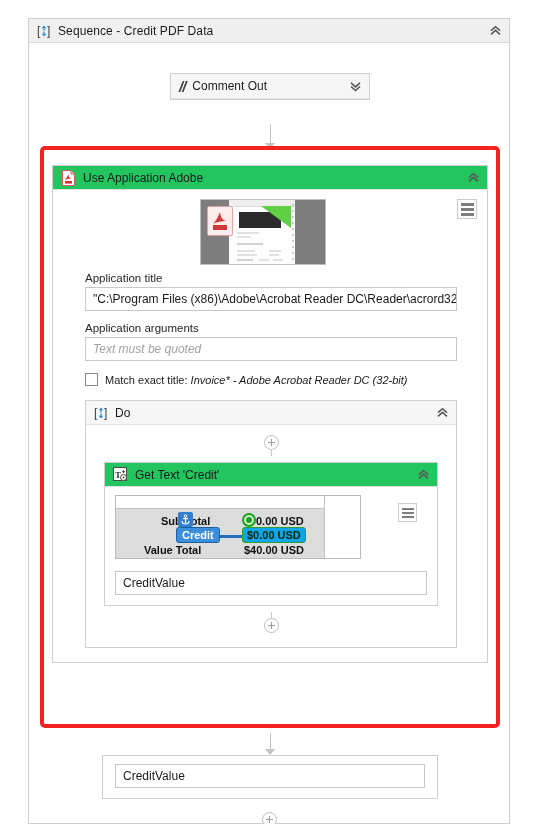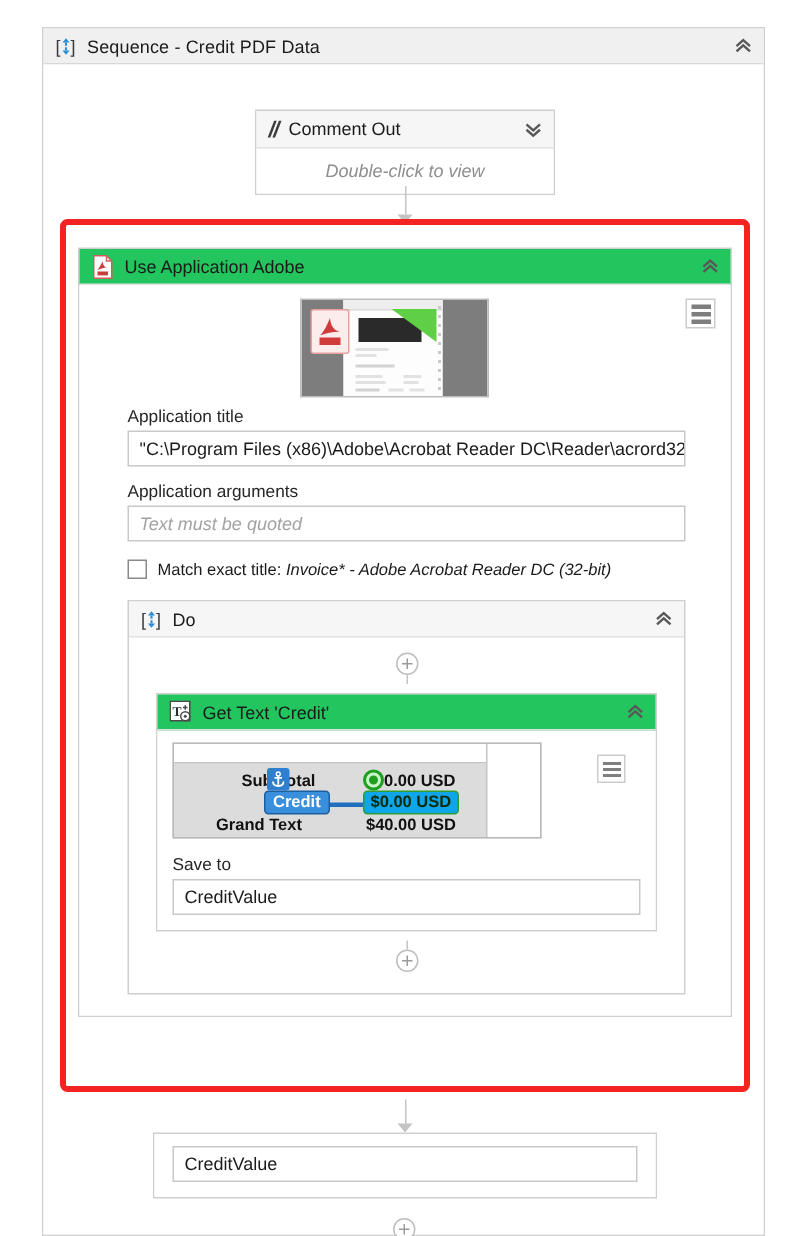--- a/index.html
+++ b/index.html
@@ -297,21 +297,20 @@
     <div class="card-head comment-head">
       <span class="ico slashes">//</span>
       <span class="title">Comment Out</span>
       <span class="chev">
         <svg width="13" height="13" viewBox="0 0 13 13">
           <path d="M2 3.4 L6.5 7.4 L11 3.4" fill="none" stroke="#585858" stroke-width="1.6"></path>
           <path d="M2 7.0 L6.5 11 L11 7.0" fill="none" stroke="#585858" stroke-width="1.6"></path>
         </svg>
       </span>
     </div>
-    <div class="card-body comment-body">Double-click to view</div>
   </div>
 
   <div class="center-col abs" style="left:265px; top:124px;">
     <div class="vline" style="height:19px;"></div>
     <div class="arrow-dn"></div>
   </div>
 
   <div class="red-box"></div>
 
   <div class="card useapp">
@@ -452,33 +451,32 @@
                     </svg>
                   </span>
                   <span class="rowtxt" style="left:140px; top:19px;">0.00 USD</span>
                   <span class="target-ico" style="left:126px; top:17px;"></span>
 
                   <div class="link-line" style="left:90px; top:39px; width:42px;"></div>
 
                   <span class="tag-credit" style="left:60px; top:31px;">Credit</span>
                   <span class="tag-green" style="left:126px; top:31px;">$0.00 USD</span>
 
-                  <span class="rowtxt" style="left:28px; top:48px;">Grand Text</span>
+                  <span class="rowtxt" style="left:28px; top:48px;">Value Total</span>
                   <span class="rowtxt" style="left:128px; top:48px;">$40.00 USD</span>
                 </div>
 
                 <div class="ham-sm">
                   <i></i>
                     <i></i>
                     <i></i>
                 </div>
               </div>
 
               <div style="margin-top:10px;">
-                <div class="field-label">Save to</div>
                 <div class="field-box">CreditValue</div>
               </div>
             </div>
           </div>
 
           <div class="center-col" style="margin-top:6px;">
             <div class="vline" style="height:6px;"></div>
             <div class="plus"></div>
           </div>
 

